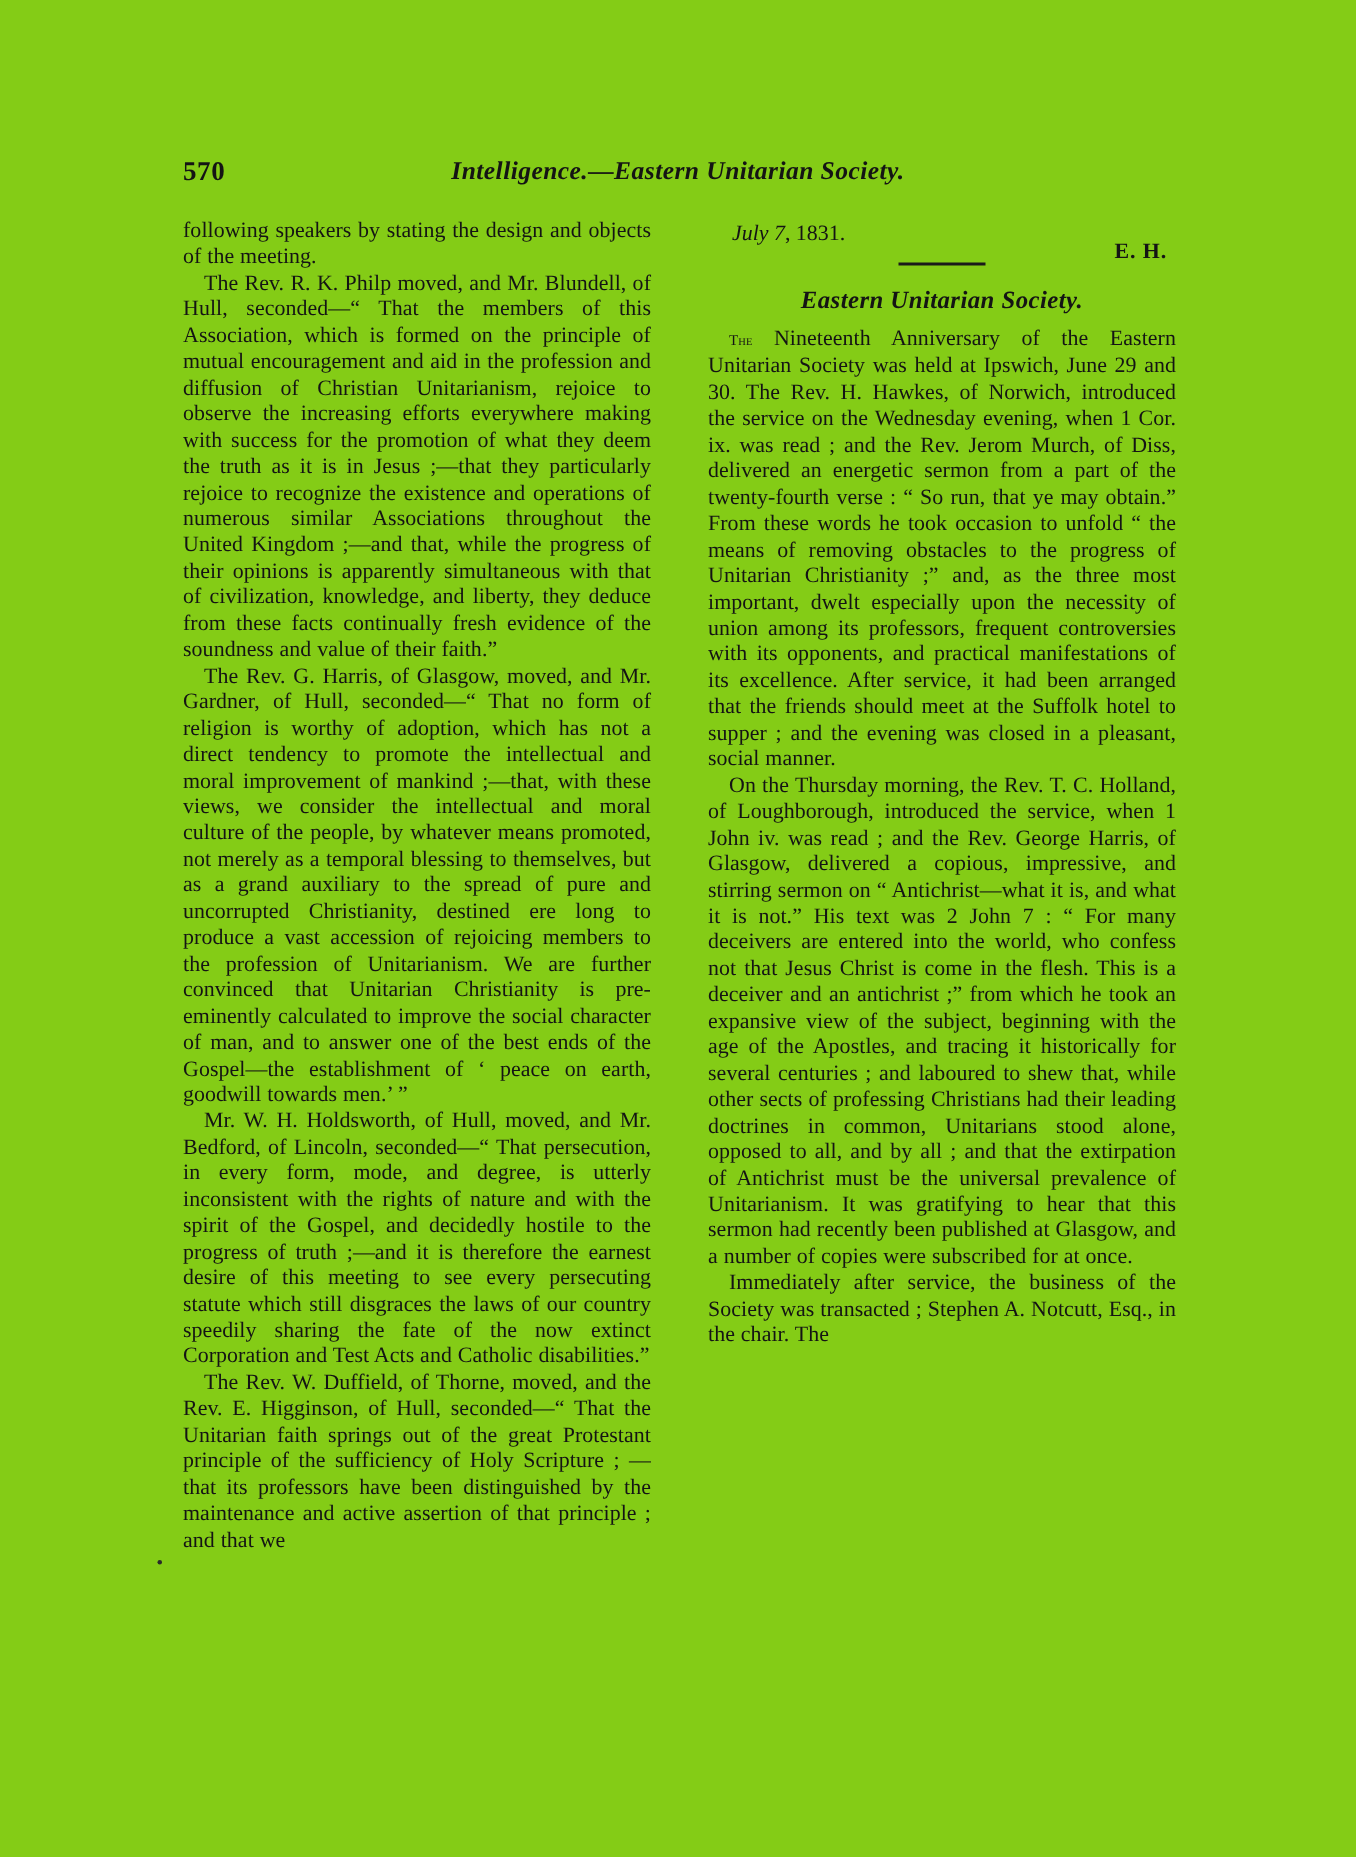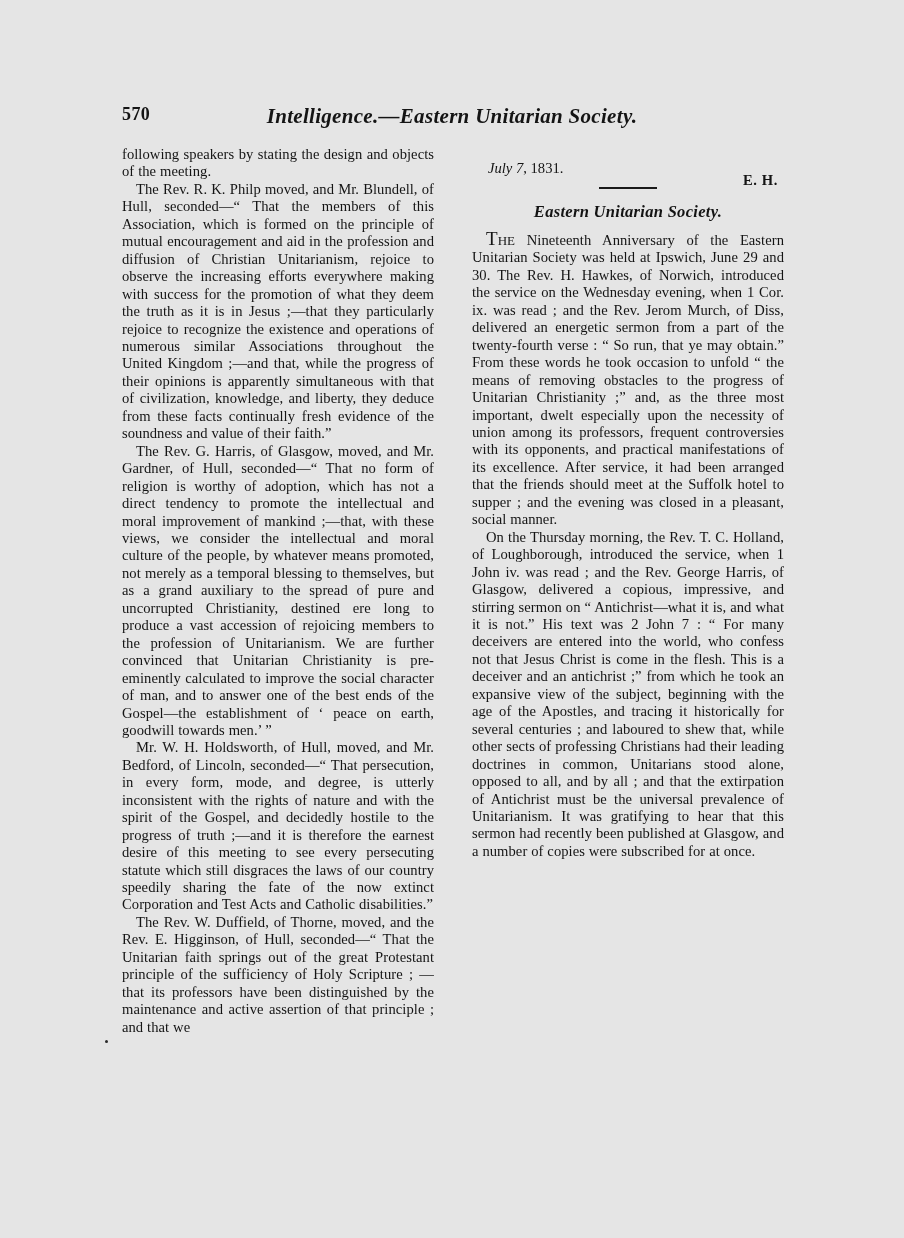--- a/index.html
+++ b/index.html
@@ -14,21 +14,21 @@
     color: #141414;
     position: relative;
     overflow: hidden;
   }
 
   .page {
     position: absolute;
     left: 0; top: 0;
     width: 904px;
     height: 1238px;
-    background: #e5e5e5;
+    background: #84cc16;
   }
 
   
   .running-head {
     position: absolute;
     left: 122px;
     top: 104px;
     width: 660px;
     height: 26px;
   }
@@ -39,21 +39,21 @@
     font-size: 18px;
     font-weight: bold;
     letter-spacing: 0.4px;
   }
   .head-title {
     position: absolute;
     left: 0;
     top: 0;
     width: 660px;
     text-align: center;
-    font-size: 21px;
+    font-size: 17px;
     font-style: italic;
     font-weight: bold;
     letter-spacing: 0.3px;
   }
 
   
   .columns {
     position: absolute;
     left: 122px;
     top: 146px;
@@ -75,27 +75,27 @@
     text-justify: inter-word;
     text-indent: 14px;
     letter-spacing: 0.05px;
     word-spacing: 0.2px;
     hyphens: none;
   }
   p.para.noindent { text-indent: 0; }
 
   .small-caps {
     font-variant: small-caps;
-    font-size: 19px;
+    font-size: 10px;
   }
 
   
   .dateline-row {
     position: relative;
-    margin-top: 13px;
+    margin-top: 1px;
     height: 19px;
     font-size: 14.6px;
     line-height: 18px;
   }
   .dateline {
     position: absolute;
     left: 16px;
     top: 0;
     font-style: italic;
   }
@@ -162,19 +162,20 @@
         <span class="signature">E. H.</span>
       </div>
 
       <div class="rule-sep"></div>
 
       <p class="section-heading">Eastern Unitarian Society.</p>
 
       <p class="para"><span class="small-caps">The</span><span> Nineteenth Anniversary of the Eastern Unitarian Society was held at Ipswich, June 29 and 30. The Rev. H. Hawkes, of Norwich, introduced the service on the Wednesday evening, when 1 Cor. ix. was read ; and the Rev. Jerom Murch, of Diss, delivered an energetic sermon from a part of the twenty-fourth verse : “ So run, that ye may obtain.” From these words he took occasion to unfold “ the means of removing obstacles to the progress of Unitarian Christianity ;” and, as the three most important, dwelt especially upon the necessity of union among its professors, frequent controversies with its opponents, and practical manifestations of its excellence. After service, it had been arranged that the friends should meet at the Suffolk hotel to supper ; and the evening was closed in a pleasant, social manner.</span></p>
 
       <p class="para">On the Thursday morning, the Rev. T. C. Holland, of Loughborough, introduced the service, when 1 John iv. was read ; and the Rev. George Harris, of Glasgow, delivered a copious, impressive, and stirring sermon on “ Antichrist—what it is, and what it is not.” His text was 2 John 7 : “ For many deceivers are entered into the world, who confess not that Jesus Christ is come in the flesh. This is a deceiver and an antichrist ;” from which he took an expansive view of the subject, beginning with the age of the Apostles, and tracing it historically for several centuries ; and laboured to shew that, while other sects of professing Christians had their leading doctrines in common, Unitarians stood alone, opposed to all, and by all ; and that the extirpation of Antichrist must be the universal prevalence of Unitarianism. It was gratifying to hear that this sermon had recently been published at Glasgow, and a number of copies were subscribed for at once.</p>
+      <p class="para">Immediately after service, the business of the Society was transacted ; Stephen A. Notcutt, Esq., in the chair. The</p>
     </div>
 
   </div>
 
   <div class="ink-fleck"></div>
 
 </div>
 
 </body></html>

